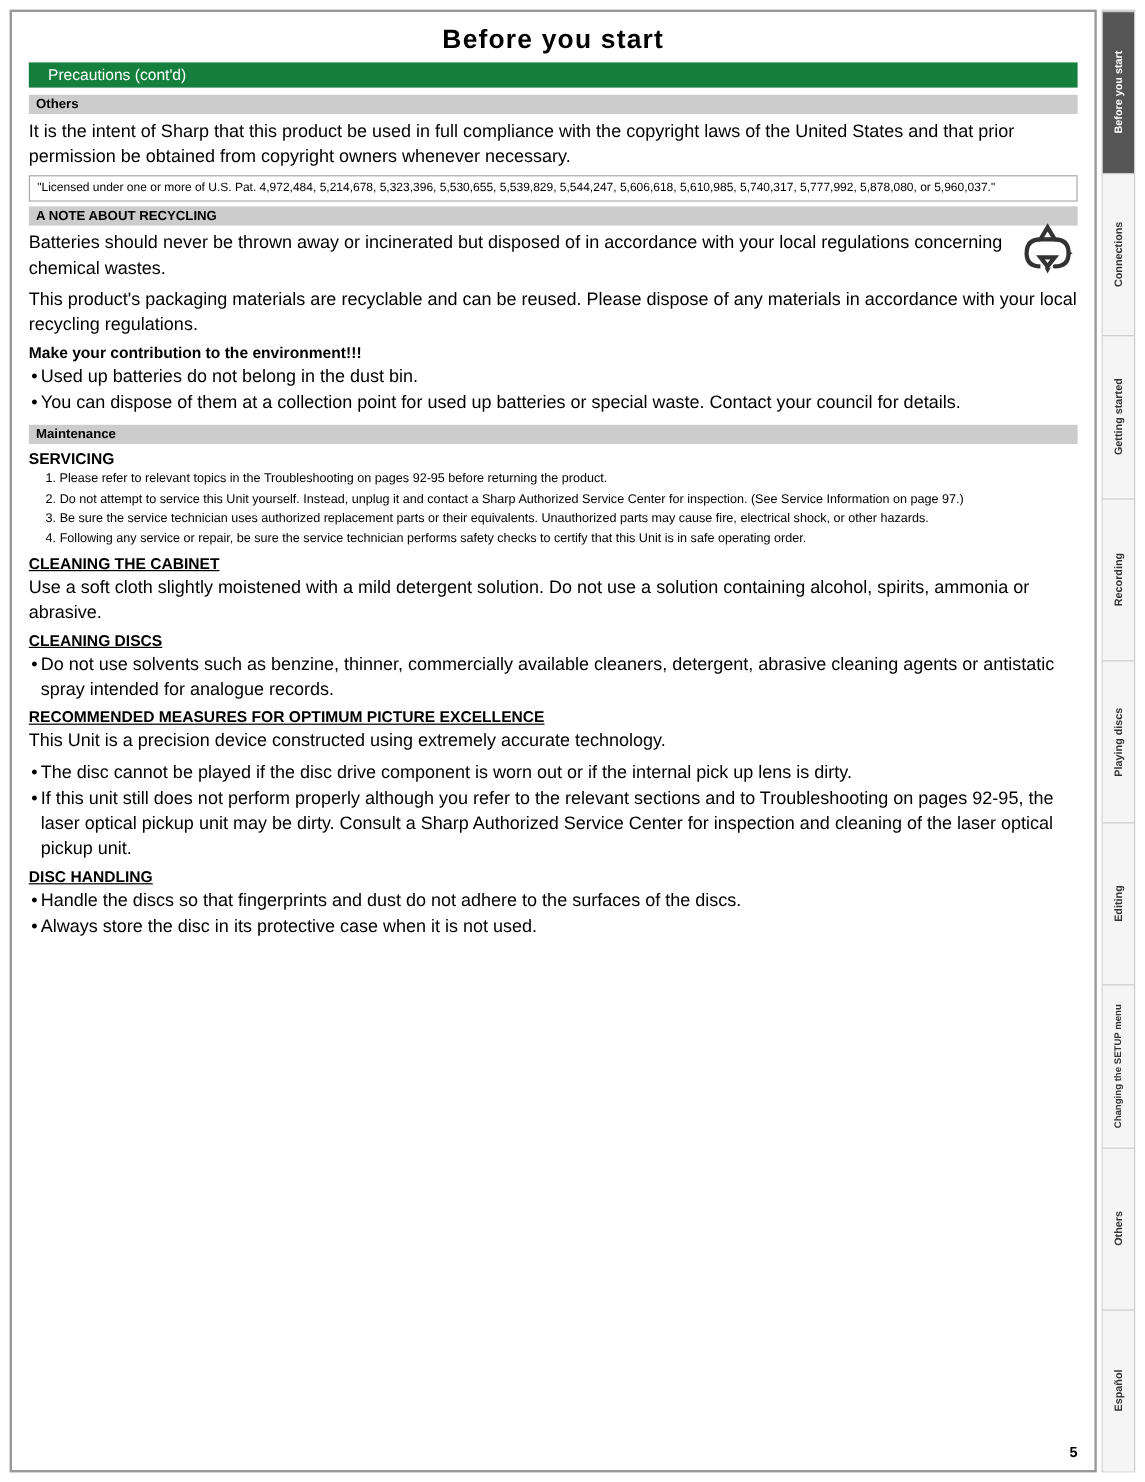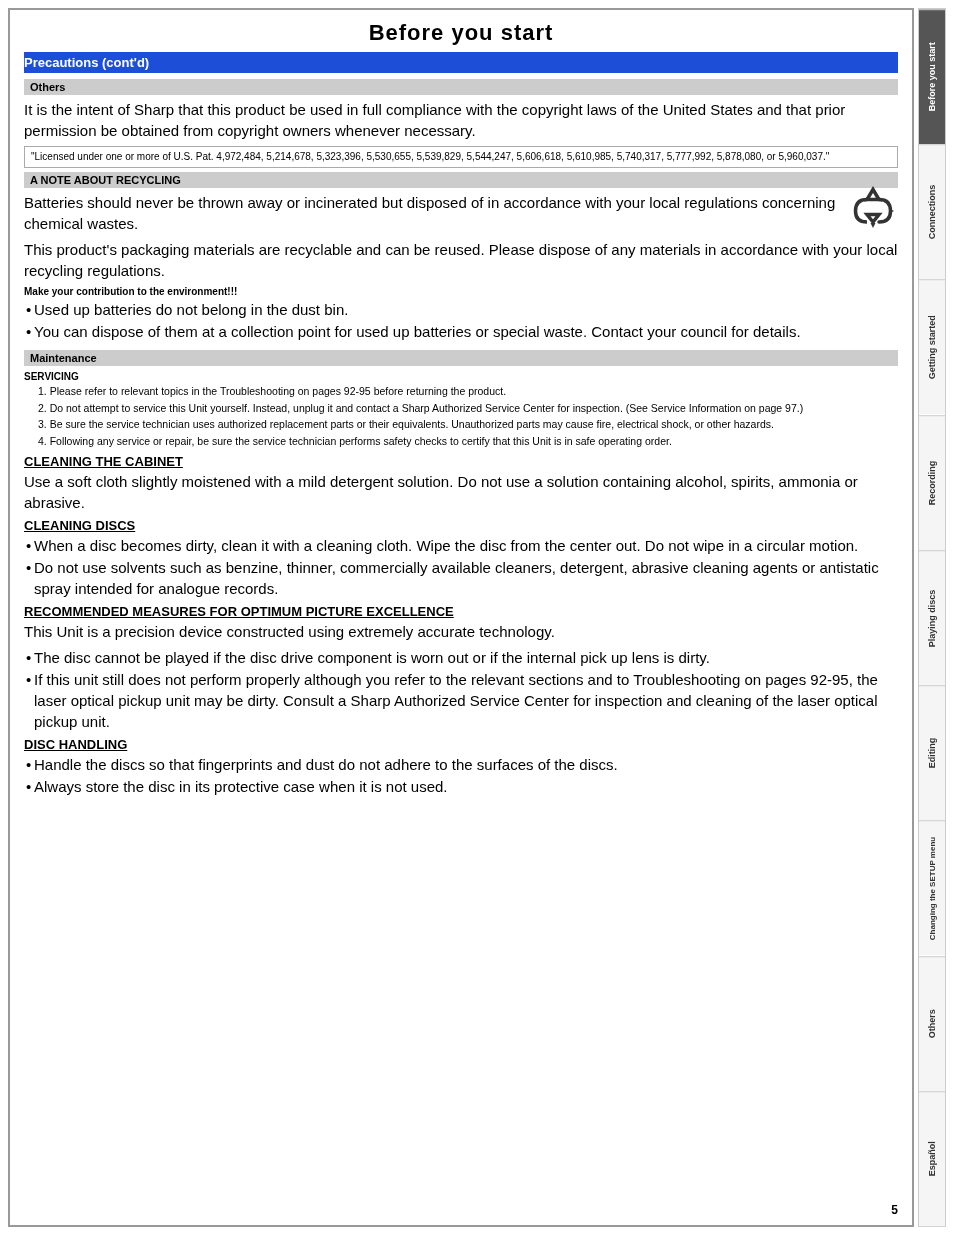--- a/index.html
+++ b/index.html
@@ -20,25 +20,25 @@
       position: relative;
     }
     .page-title {
       text-align: center;
       font-size: 22px;
       font-weight: bold;
       margin-bottom: 6px;
       letter-spacing: 1px;
     }
     .section-header-dark {
-      background: #1d4ed8;
+      background: #15803d;
       color: #fff;
       font-size: 13px;
-      font-weight: bold;
-      padding: 3px 0;
+      font-weight: normal;
+      padding: 3px 16px;
       margin-bottom: 6px;
     }
     .subsection-header {
       background: #ccc;
       color: #000;
       font-size: 11px;
       font-weight: bold;
       padding: 2px 6px;
       margin-bottom: 4px;
       margin-top: 4px;
@@ -50,21 +50,21 @@
     }
     .quoted-text {
       border: 1px solid #aaa;
       padding: 3px 6px;
       font-size: 10px;
       margin: 4px 0;
       line-height: 1.4;
     }
     .bold-header {
       font-weight: bold;
-      font-size: 10px;
+      font-size: 13px;
       margin-top: 5px;
       margin-bottom: 2px;
     }
     .bold-header-underline {
       font-weight: bold;
       font-size: 13px;
       text-decoration: underline;
       margin-top: 5px;
       margin-bottom: 2px;
     }
@@ -168,21 +168,20 @@
   <p class="bold-header">SERVICING</p>
   <div class="numbered-item"><span>1. Please refer to relevant topics in the Troubleshooting on pages 92-95 before returning the product.</span></div>
   <div class="numbered-item">2. <span>Do not attempt to service this Unit yourself. Instead, unplug it and contact a Sharp Authorized Service Center for inspection. (See Service Information on page 97.)</span></div>
   <div class="numbered-item">3. <span>Be sure the service technician uses authorized replacement parts or their equivalents. Unauthorized parts may cause fire, electrical shock, or other hazards.</span></div>
   <div class="numbered-item">4. <span>Following any service or repair, be sure the service technician performs safety checks to certify that this Unit is in safe operating order.</span></div>
 
   <p class="bold-header-underline">CLEANING THE CABINET</p>
   <p class="body-text">Use a soft cloth slightly moistened with a mild detergent solution. Do not use a solution containing alcohol, spirits, ammonia or abrasive.</p>
 
   <p class="bold-header-underline">CLEANING DISCS</p>
-  <div class="bullet-item">When a disc becomes dirty, clean it with a cleaning cloth. Wipe the disc from the center out. Do not wipe in a circular motion.</div>
   <div class="bullet-item">Do not use solvents such as benzine, thinner, commercially available cleaners, detergent, abrasive cleaning agents or antistatic spray intended for analogue records.</div>
 
   <p class="bold-header-underline">RECOMMENDED MEASURES FOR OPTIMUM PICTURE EXCELLENCE</p>
   <p class="body-text">This Unit is a precision device constructed using extremely accurate technology.</p>
   <div class="bullet-item">The disc cannot be played if the disc drive component is worn out or if the internal pick up lens is dirty.</div>
   <div class="bullet-item">If this unit still does not perform properly although you refer to the relevant sections and to Troubleshooting  on pages 92-95, the laser optical pickup unit may be dirty. Consult a Sharp Authorized Service Center for inspection and cleaning of the laser optical pickup unit.</div>
 
   <p class="bold-header-underline">DISC HANDLING</p>
   <div class="bullet-item">Handle the discs so that fingerprints and dust do not adhere to the surfaces of the discs.</div>
   <div class="bullet-item">Always store the disc in its protective case when it is not used.</div>

